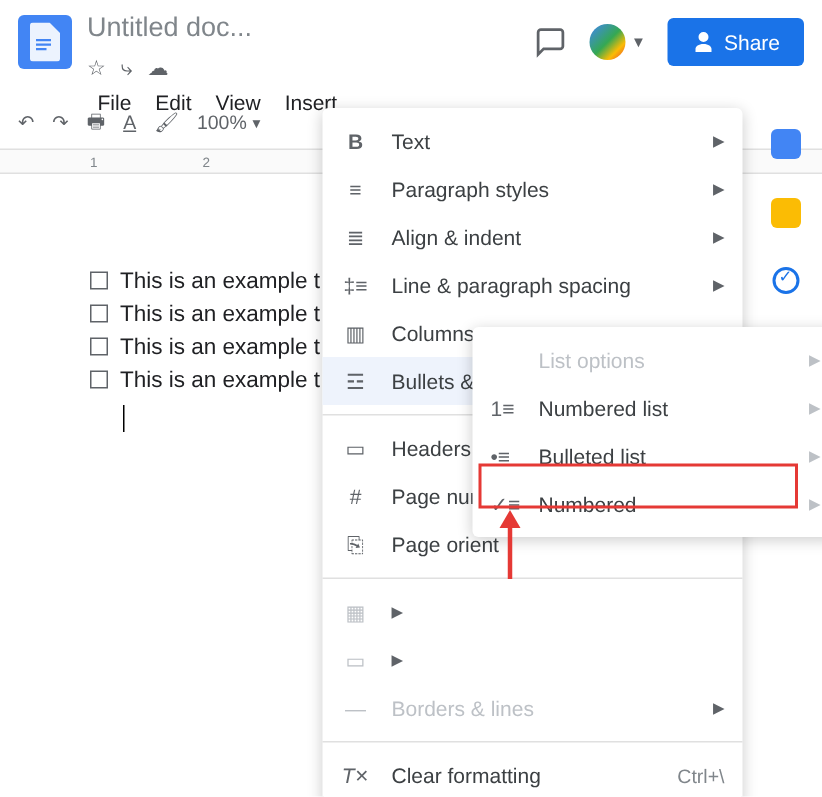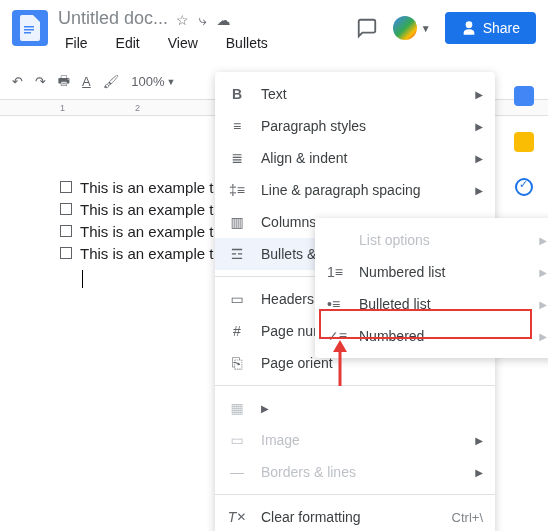--- a/index.html
+++ b/index.html
@@ -2,24 +2,24 @@
 <html><head>
 <meta charset="utf-8">
 <style>
   * { box-sizing: border-box; margin: 0; padding: 0; font-family: Arial, sans-serif; }
   body { width: 548px; height: 531px; background: #fff; overflow: hidden; position: relative; font-size: 14px; color: #3c4043; }
   
   .header { display: flex; align-items: flex-start; padding: 8px 12px 0 12px; height: 64px; }
   .logo { width: 36px; height: 36px; background: #4285f4; border-radius: 4px; display: flex; align-items: center; justify-content: center; margin-right: 10px; margin-top: 2px; }
   .logo svg { fill: #fff; }
   .doc-info { flex: 1; }
-  .doc-title-row { display: flex; align-items: flex-end; gap: 8px; margin-bottom: 2px; }
+  .doc-title-row { display: flex; align-items: flex-start; gap: 8px; margin-bottom: 2px; flex-direction: column; }
   .doc-title { font-size: 18px; color: #80868b; }
   .title-icons { display: flex; gap: 10px; color: #5f6368; }
-  .menubar { display: flex; gap: 14px; font-size: 14px; color: #202124; }
+  .menubar { display: flex; gap: 2px; font-size: 14px; color: #202124; }
   .menubar span { padding: 4px 7px; border-radius: 4px; cursor: pointer; }
   .menubar span.active { background: #e8eaed; }
   
   .header-right { display: flex; align-items: center; gap: 14px; margin-top: 4px; }
   .comment-icon, .meet-icon { width: 24px; height: 24px; display: flex; align-items: center; justify-content: center; color: #5f6368; }
   .meet-btn { display: flex; align-items: center; }
   .meet-cam { width: 24px; height: 24px; background: linear-gradient(135deg,#4285f4 0%,#34a853 50%,#fbbc04 75%,#ea4335 100%); border-radius: 50%; }
   .share-btn { background: #1a73e8; color: #fff; padding: 8px 16px; border-radius: 4px; display: flex; align-items: center; gap: 6px; font-weight: 500; cursor: pointer; justify-content: flex-end; }
   
   .toolbar { display: flex; align-items: center; gap: 12px; padding: 4px 12px; height: 36px; border-bottom: 1px solid #e0e0e0; color: #5f6368; font-size: 13px; }
@@ -79,21 +79,21 @@
       <div class="title-icons">
         <span>☆</span>
         <span>⤷</span>
         <span>☁</span>
       </div>
     </div>
     <div class="menubar">
       <span>File</span>
       <span>Edit</span>
       <span>View</span>
-      <span>Bullets</span>
+      <span>Insert</span>
     </div>
   </div>
   <div class="header-right">
     <div class="comment-icon">
       <svg width="22" height="22" viewBox="0 0 24 24" fill="none" stroke="#5f6368" stroke-width="2">
           <path d="M21 15a2 2 0 0 1-2 2H7l-4 4V5a2 2 0 0 1 2-2h14a2 2 0 0 1 2 2z"></path>
         </svg>
     </div>
     <div class="meet-btn">
       <div class="meet-cam"></div>
@@ -191,21 +191,20 @@
       <span class="dd-icon">⎘</span>
       <span class="dd-label">Page orient</span>
     </div>
   <div class="dd-sep"></div>
   <div class="dd-item disabled">
       <span class="dd-icon">▦</span>
       <span class="dd-arrow">▶</span>
     </div>
   <div class="dd-item disabled">
       <span class="dd-icon">▭</span>
-      <span class="dd-label">Image</span>
       <span class="dd-arrow">▶</span>
     </div>
   <div class="dd-item disabled">
       <span class="dd-icon">—</span>
       <span class="dd-label">Borders &amp; lines</span>
       <span class="dd-arrow">▶</span>
     </div>
   <div class="dd-sep"></div>
   <div class="dd-item">
       <span class="dd-icon">

